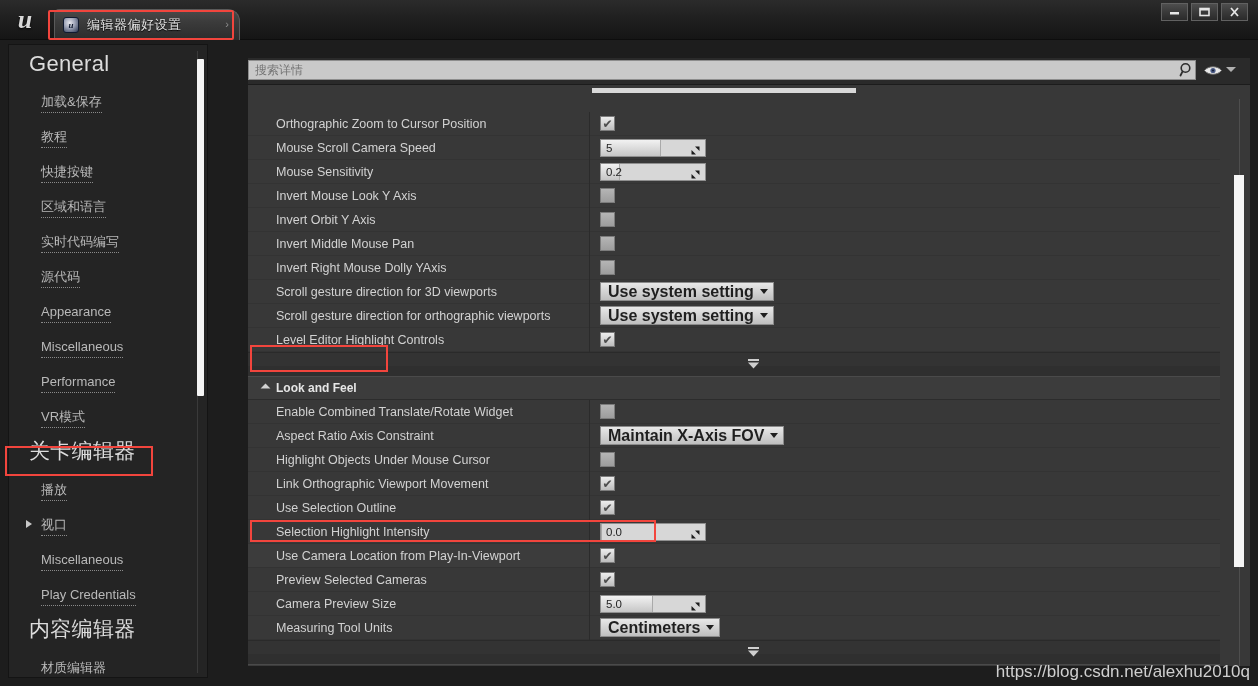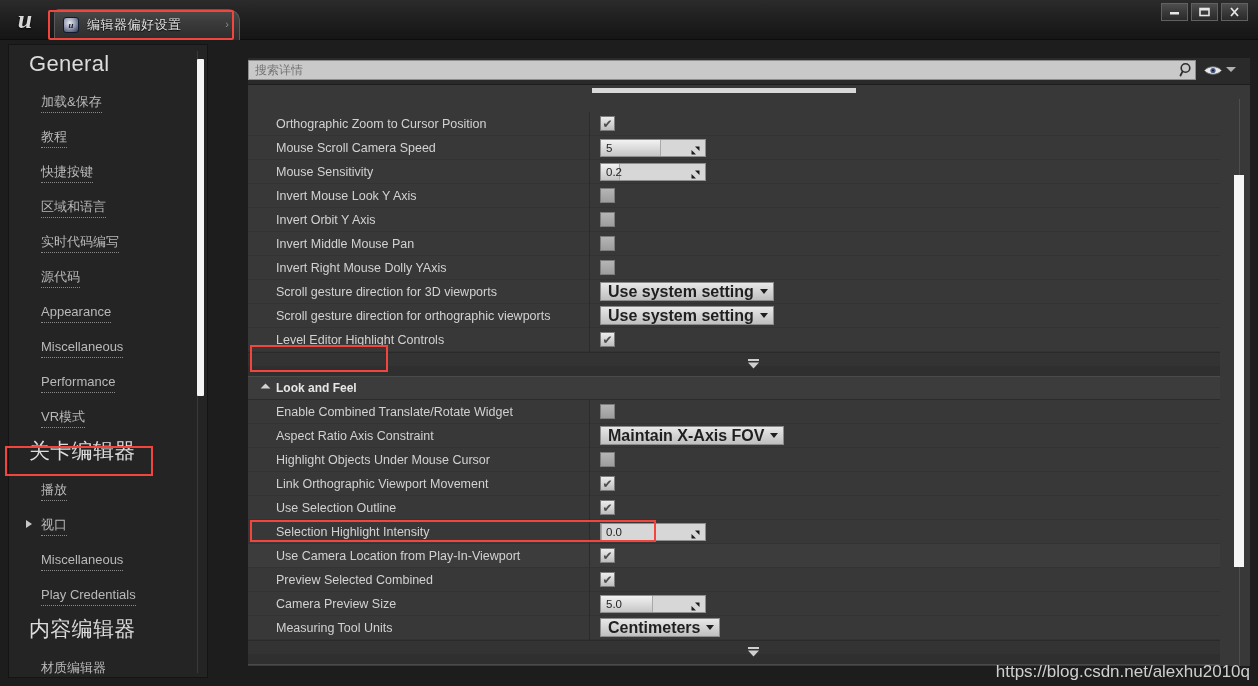--- a/index.html
+++ b/index.html
@@ -574,21 +574,21 @@
           <div class="row alt">
             <div class="row-label">Use Camera Location from Play-In-Viewport</div>
             <div class="row-sep"></div>
             <div class="row-value">
               <div class="cb">
                 <span class="tick">✔</span>
               </div>
             </div>
           </div>
           <div class="row">
-            <div class="row-label">Preview Selected Combined</div>
+            <div class="row-label">Preview Selected Cameras</div>
             <div class="row-sep"></div>
             <div class="row-value">
               <div class="cb">
                 <span class="tick">✔</span>
               </div>
             </div>
           </div>
           <div class="row">
             <div class="row-label">Camera Preview Size</div>
             <div class="row-sep"></div>

